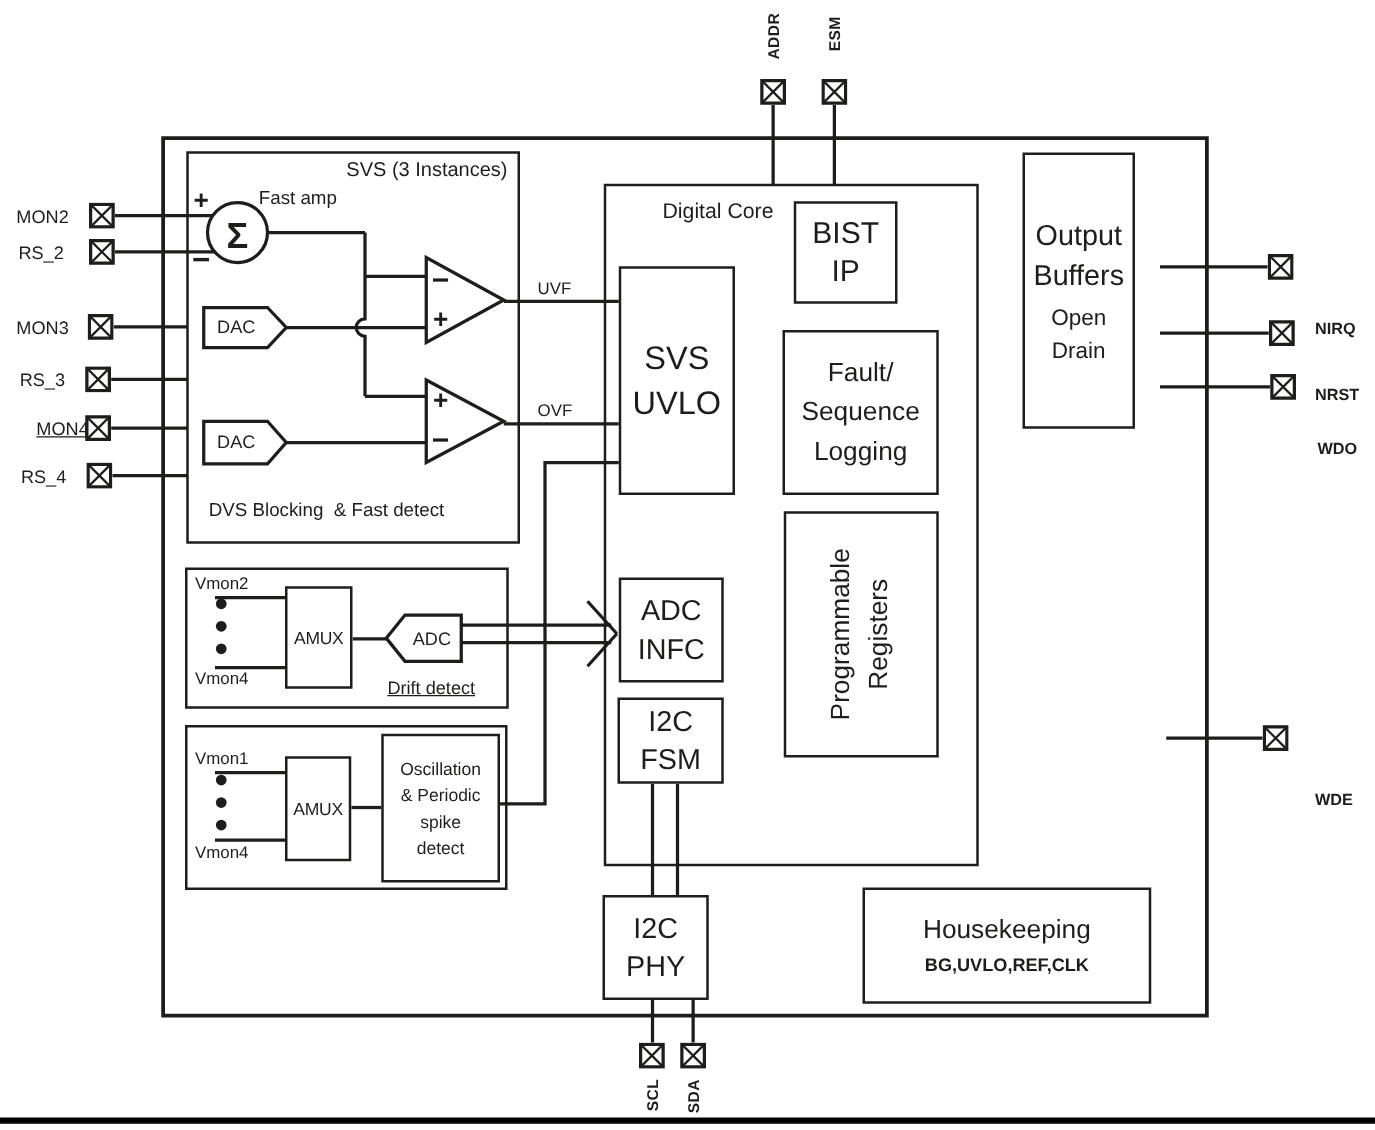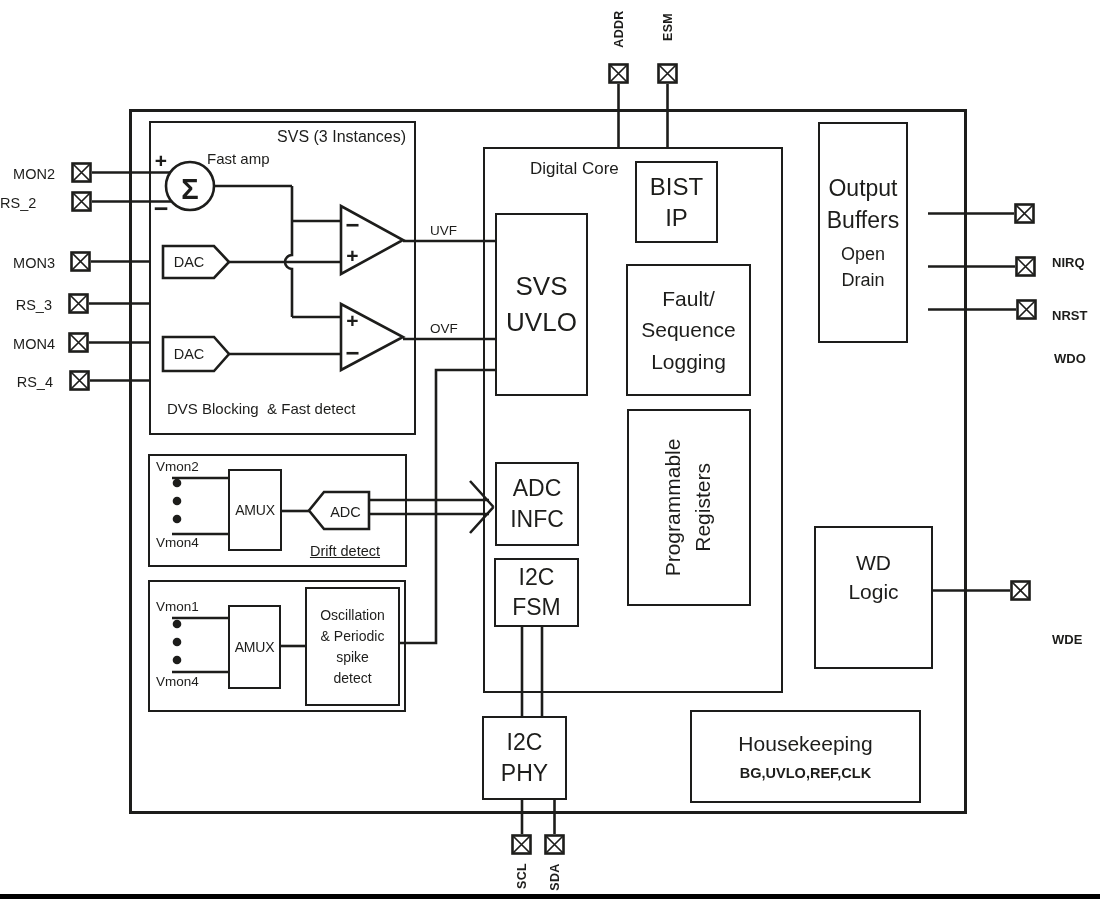--- a/index.html
+++ b/index.html
@@ -141,24 +141,20 @@
   <div class="box col" style="left:690px;top:710px;width:231px;height:93px;">
     <span style="font-size:21px;">Housekeeping</span>
     <span style="font-size:14.5px;font-weight:700;margin-top:9px;">BG,UVLO,REF,CLK</span>
   </div>
   <div class="box col" style="left:818px;top:122px;width:90px;height:221px;">
     <span style="font-size:23px;line-height:1.4;white-space:pre-line;">Output
 Buffers</span>
     <span style="font-size:18px;line-height:1.45;white-space:pre-line;margin-top:4px;">Open
 Drain</span>
   </div>
-  <div class="box" style="left:814px;top:526px;width:119px;height:143px;font-size:21px;line-height:1.4;align-items:flex-start;padding-top:20px;">
-    <span>WD
-Logic</span>
-  </div>
   <div class="box" style="left:228px;top:469px;width:54px;height:82px;font-size:14px;letter-spacing:-.2px;border-width:2.2px;">
     <span>AMUX</span>
   </div>
   <div class="box" style="left:228px;top:605px;width:53px;height:84px;font-size:14px;letter-spacing:-.2px;border-width:2.2px;">
     <span>AMUX</span>
   </div>
   <div class="box" style="left:305px;top:587px;width:95px;height:119px;font-size:14px;line-height:1.5;border-width:2.2px;">
     <span>Oscillation
 &amp; Periodic
 spike
@@ -217,24 +213,24 @@
       <path d="M2.5 2.5 L18.5 18.5 M18.5 2.5 L2.5 18.5" stroke="#1d1d1b" stroke-width="1.7"></path>
     </svg>
   </div>
   <div class="pin" style="left:69px;top:370px;">
     <svg width="21" height="21" viewBox="0 0 21 21">
       <rect x="1.5" y="1.5" width="18" height="18" fill="#fff" stroke="#1d1d1b" stroke-width="2.6"></rect>
       <path d="M2.5 2.5 L18.5 18.5 M18.5 2.5 L2.5 18.5" stroke="#1d1d1b" stroke-width="1.7"></path>
     </svg>
   </div>
   <div class="lbl pinlbl" style="left:0;top:165px;width:55px;text-align:right;">MON2</div>
-  <div class="lbl pinlbl" style="left:0;top:194px;width:51px;text-align:left;">RS_2</div>
+  <div class="lbl pinlbl" style="left:0;top:194px;width:51px;text-align:right;">RS_2</div>
   <div class="lbl pinlbl" style="left:0;top:254px;width:55px;text-align:right;">MON3</div>
   <div class="lbl pinlbl" style="left:0;top:296px;width:52px;text-align:right;">RS_3</div>
-  <div class="lbl pinlbl" style="left:0;top:335px;width:55px;text-align:right;">MON4</div>
+  <div class="lbl pinlbl" style="left:16px;top:335px;width:55px;text-align:right;text-decoration:underline;">MON4</div>
   <div class="lbl pinlbl" style="left:0;top:373px;width:53px;text-align:right;">RS_4</div>
 
   <div class="pin" style="left:608px;top:63px;">
     <svg width="21" height="21" viewBox="0 0 21 21">
       <rect x="1.5" y="1.5" width="18" height="18" fill="#fff" stroke="#1d1d1b" stroke-width="2.6"></rect>
       <path d="M2.5 2.5 L18.5 18.5 M18.5 2.5 L2.5 18.5" stroke="#1d1d1b" stroke-width="1.7"></path>
     </svg>
   </div>
   <div class="pin" style="left:657px;top:63px;">
     <svg width="21" height="21" viewBox="0 0 21 21">

